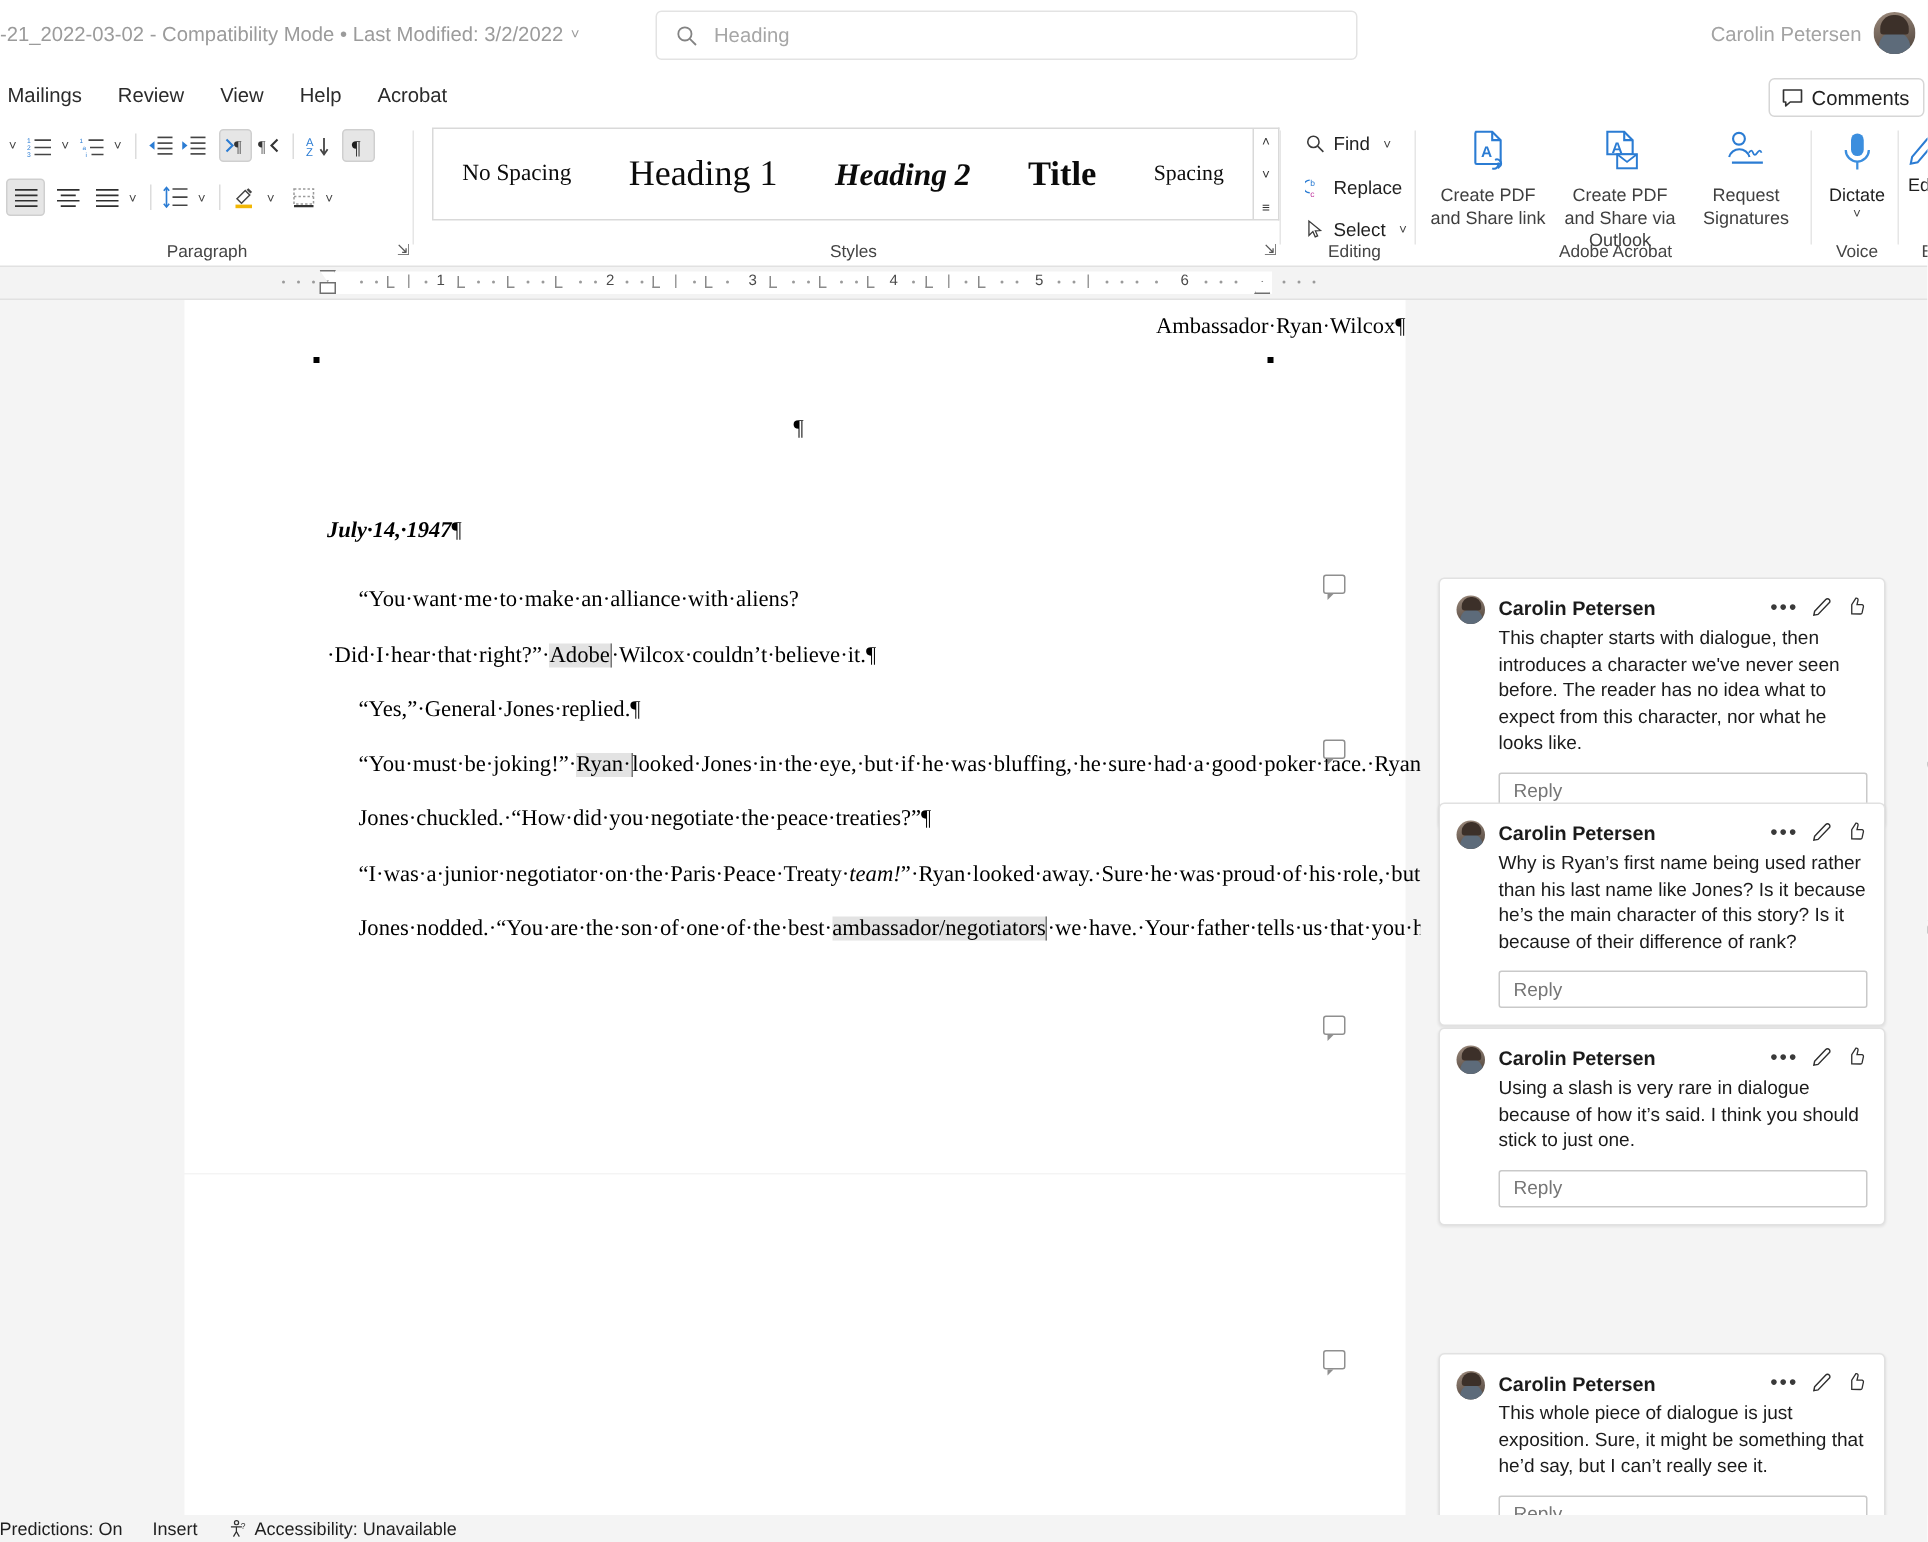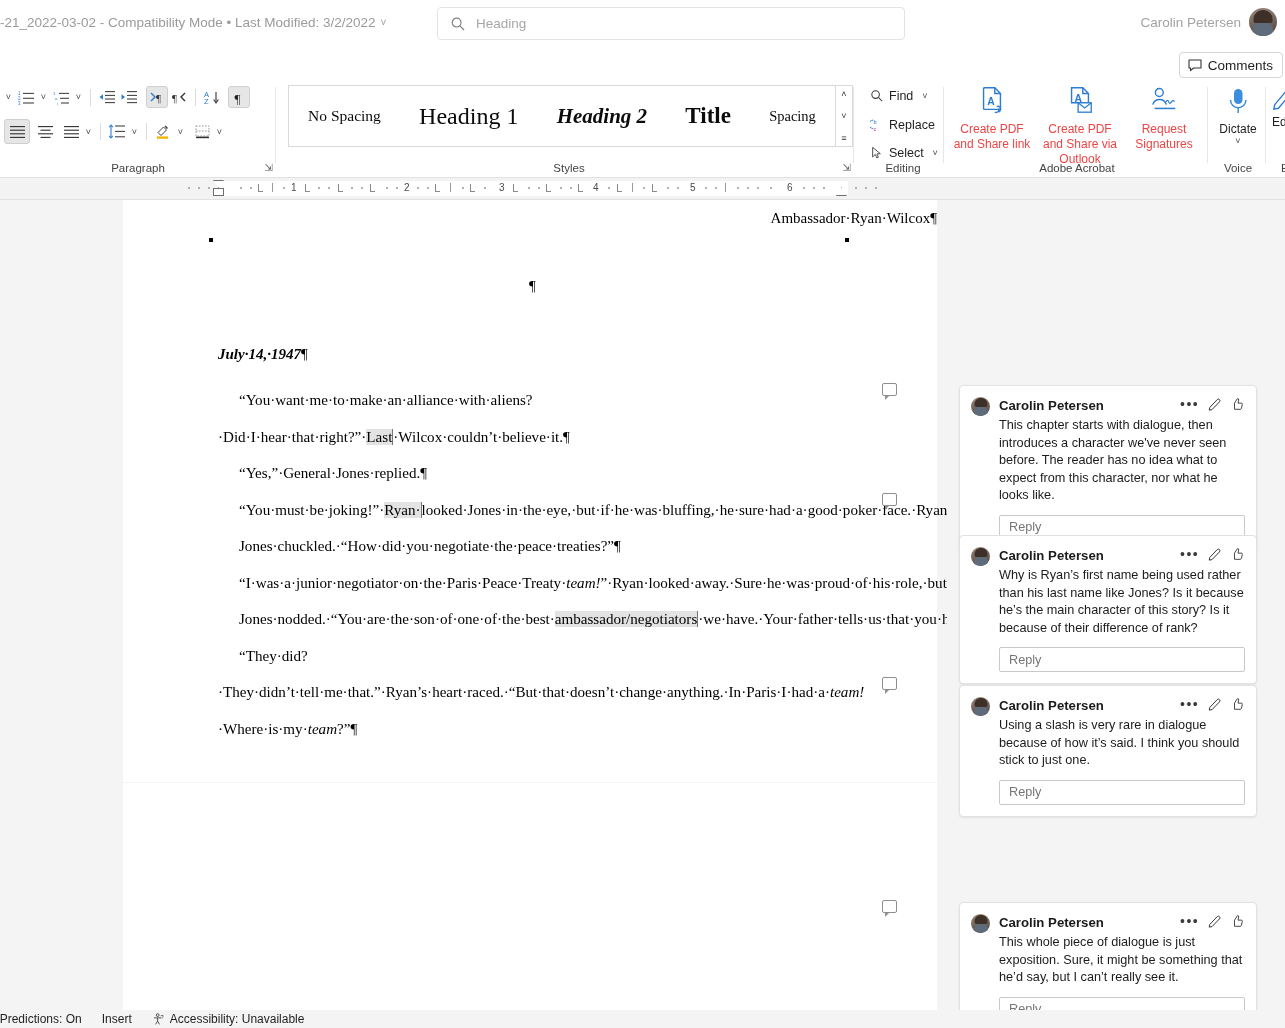--- a/index.html
+++ b/index.html
@@ -108,21 +108,21 @@
     padding: 3px 0; font-size:9px; color:#333;
   }
 
   
   #g-edit { left:862px; width:82px; }
   .erow { position:absolute; left:8px; display:flex; align-items:center; gap:5px; font-size:12.5px; color:#1f1f1f; }
 
   
   #g-acro { left:946px; width:262px; }
   .abtn { position:absolute; top:6px; width:84px; text-align:center; }
-  .abtn .lbl { font-size:12px; color:#ef4444; line-height:1.25; margin-top:3px; }
+  .abtn .lbl { font-size:12px; color:#404040; line-height:1.25; margin-top:3px; }
 
   
   #g-voice { left:1210px; width:56px; }
   #g-ed { left:1268px; width:40px; }
 
   
   .ruler {
     position:absolute; left:0; top:178px; width:1285px; height:22px;
     background:#f3f3f3; border-bottom:1px solid #e1e1e1;
   }
@@ -224,20 +224,27 @@
         <line x1="9.9" y1="9.9" x2="14" y2="14" stroke="#5a5a5a" stroke-width="1.2"></line>
       </svg>
       <span class="sph">Heading</span>
     </div>
     <div class="userbox">
       <span class="username">Carolin Petersen</span>
       <span class="avatar"></span>
     </div>
   </div>
 
+  <div class="tabs">
+    <div class="tab">Mailings</div>
+    <div class="tab">Review</div>
+    <div class="tab">View</div>
+    <div class="tab">Help</div>
+    <div class="tab">Acrobat</div>
+  </div>
   <div class="comments-btn">
     <svg width="14" height="13" viewBox="0 0 14 13">
       <path d="M1 1h12v8H5.5L2.5 11.6V9H1z" fill="none" stroke="#333" stroke-width="1.1" stroke-linejoin="round"></path>
     </svg>
     <span>Comments</span>
   </div>
 
   <div class="ribbon">
 
     <div class="rgroup" id="g-par">
@@ -564,27 +571,26 @@
     <div class="page page1">
       <div class="hdr">Ambassador·Ryan·Wilcox¶</div>
       <div class="corner" style="left:86px; top:38px;"></div>
       <div class="corner" style="left:722px; top:38px;"></div>
       <div class="cap" style="left:406px; top:78px;">¶</div>
       <div class="cap bi" style="left:95px; top:146px;">
         <span>July·14,·1947</span><span class="pilcrow" style="font-weight:normal;font-style:normal">¶</span>
       </div>
 
       <div class="body-text" style="top:182px;">
-        <p class="p" id="p1"><span>“You·want·me·to·make·an·alliance·with·aliens?·Did·I·hear·that·right?”·</span><span class="anchor anchor-bar">Last</span><span>·Wilcox·couldn’t·believe·it.</span><span class="pilcrow">¶</span></p>
+        <p class="p" id="p1"><span>“You·want·me·to·make·an·alliance·with·aliens?·Did·I·hear·that·right?”·</span><span class="anchor anchor-bar">Adobe</span><span>·Wilcox·couldn’t·believe·it.</span><span class="pilcrow">¶</span></p>
         <p class="p" id="p2"><span>“Yes,”·General·Jones·replied.</span><span class="pilcrow">¶</span></p>
         <p class="p" id="p3"><span>“You·must·be·joking!”·</span><span class="anchor anchor-bar">Ryan·</span><span>looked·Jones·in·the·eye,·but·if·he·was·bluffing,·he·sure·had·a·good·poker·face.·Ryan·shrugged·his·shoulders.·“How·do·I·form·an·alliance·with·an·alien·race?”</span></p>
         <p class="p" id="p4"><span>Jones·chuckled.·“How·did·you·negotiate·the·peace·treaties?”</span><span class="pilcrow">¶</span></p>
         <p class="p" id="p5"><span>“I·was·a·junior·negotiator·on·the·Paris·Peace·Treaty·</span><span class="it">team!</span><span>”·Ryan·looked·away.·Sure·he·was·proud·of·his·role,·but·he·felt·overwhelmed.</span><span class="pilcrow">¶</span></p>
         <p class="p" id="p6"><span>Jones·nodded.·“You·are·the·son·of·one·of·the·best·</span><span class="anchor anchor-bar">ambassador/negotiators</span><span>·we·have.·Your·father·tells·us·that·you·have·been·negotiating·since·you·learned·how·to·talk.·You·learned·several·foreign·languages·and·cultures·from·his·placements.·You·went·to·Harvard·and·have·a·master’s·degree·in·political·science.·Yes,·you·were·a·junior·negotiator·when·you·started,·but·you·worked·your·way·up,·and·the·only·thing·keeping·you·from·being·called·senior·negotiator·is·your·baby·face·and·your·age.·The·President·noticed·how·hard·you·worked,·and·the·senior·members·of·your·team·recommended·you·for·an·ambassador·position·when·you’re·</span></p>
-        <p class="p" id="p7"><span>“They·did?·They·didn’t·tell·me·that.”·Ryan’s·heart·raced.·“But·that·doesn’t·change·anything.·In·Paris·I·had·a·</span><span class="it">team!</span><span>·Where·is·my·</span><span class="it">team</span><span>?”</span><span class="pilcrow">¶</span></p>
       </div>
     </div>
 
     <div class="page page2"></div>
 
     <div class="cbubble" style="left:882px; top:183px;"></div>
     <div class="cbubble" style="left:882px; top:293px;"></div>
     <div class="cbubble" style="left:882px; top:477px;"></div>
     <div class="cbubble" style="left:882px; top:700px;"></div>
   </div>

